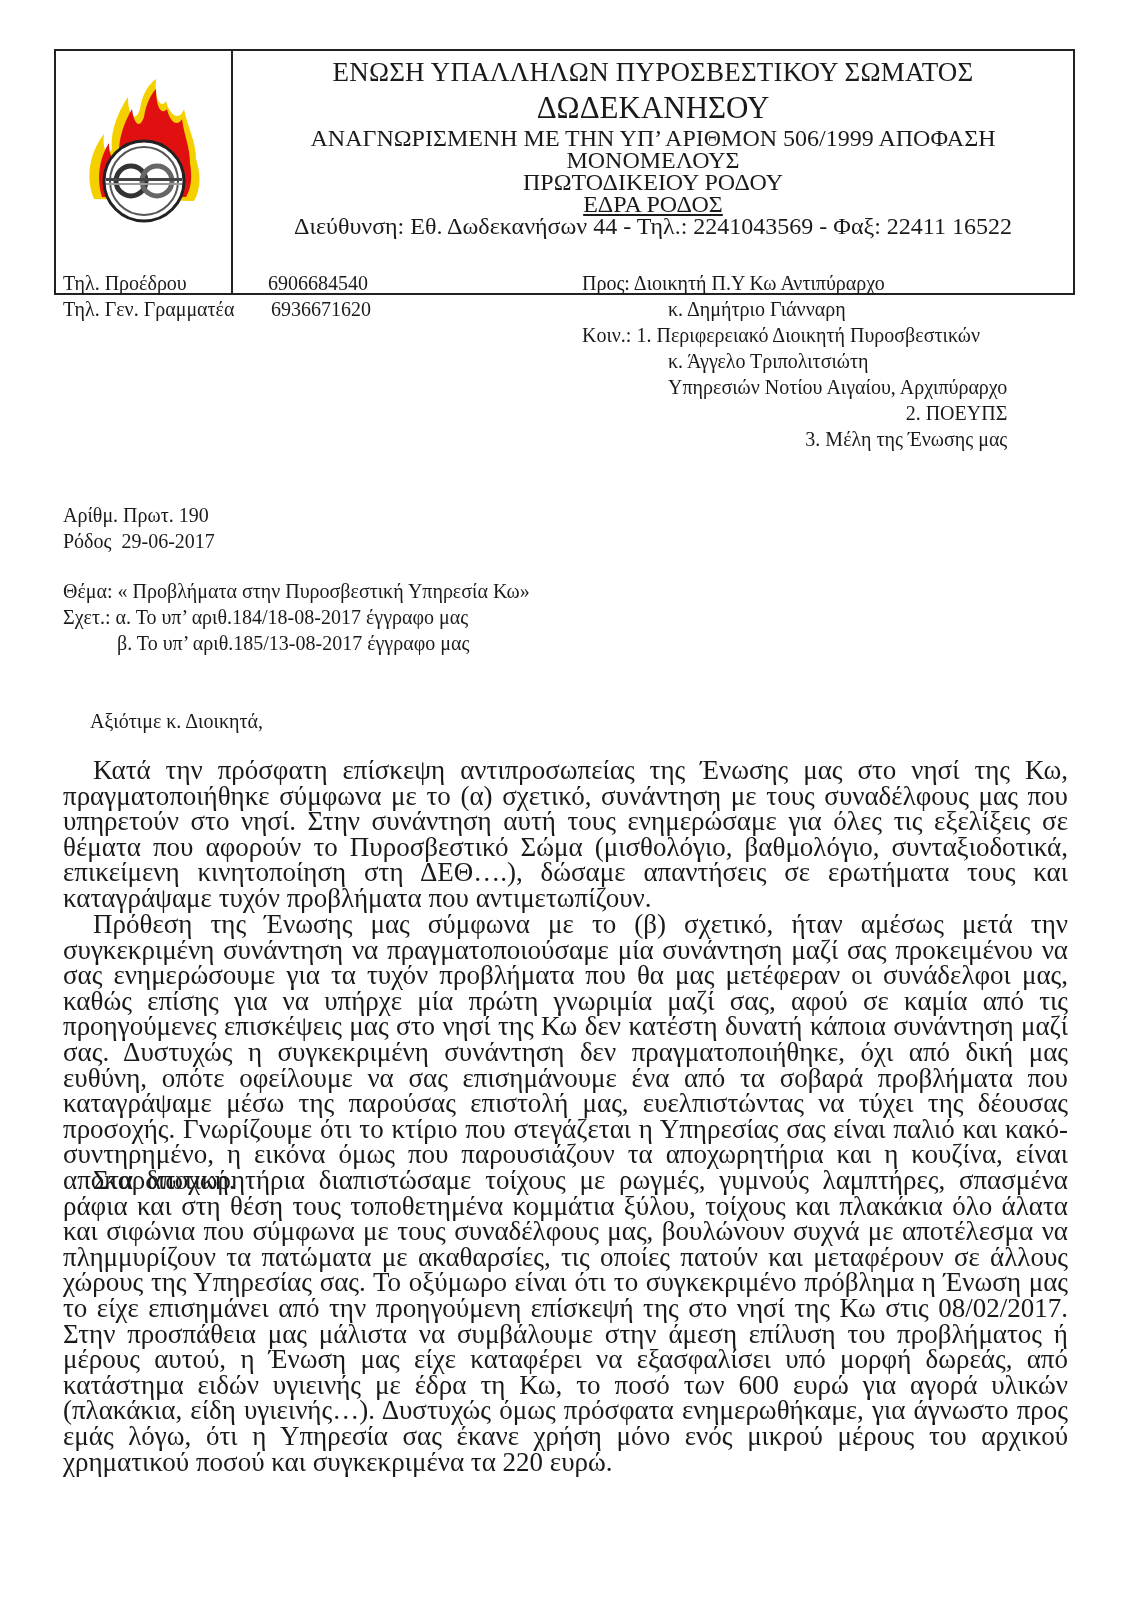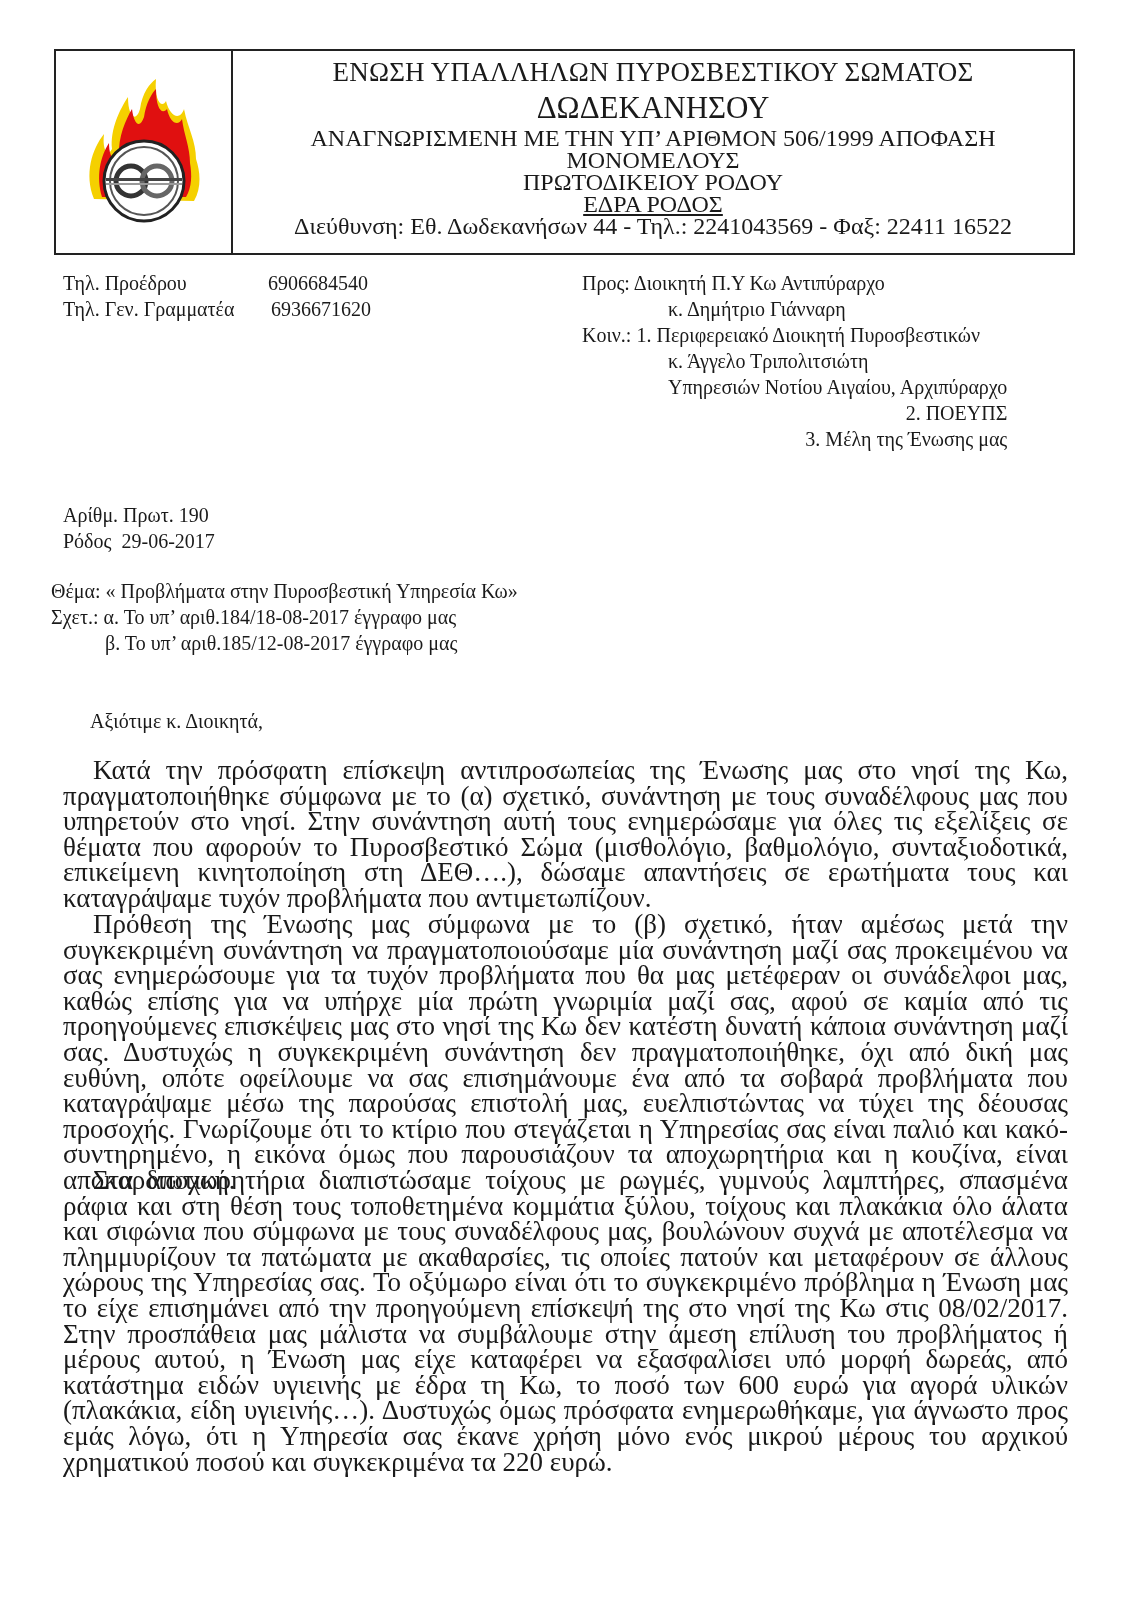--- a/index.html
+++ b/index.html
@@ -2,21 +2,21 @@
 <html><head>
   <meta charset="utf-8">
   <style>
     html, body { margin: 0; padding: 0; background: #ffffff; }
     body {
       width: 1131px; height: 1600px; position: relative; overflow: hidden;
       font-family: "Liberation Serif", "DejaVu Serif", serif;
       color: #1a1a1a;
     }
     .letterhead {
-      position: absolute; left: 54px; top: 49px; width: 1021px; height: 206px;
+      position: absolute; left: 54px; top: 49px; width: 1021px; height: 246px;
       border: 2px solid #222; box-sizing: border-box; display: flex;
     }
     .logo-cell {
       width: 175px; border-right: 2px solid #222; position: relative;
     }
     .logo-cell svg { position: absolute; left: 28px; top: 28px; }
     .head-text { flex: 1; text-align: center; padding-top: 4px; }
     .org-title { font-size: 27px; line-height: 34px; letter-spacing: 0.2px; }
     .org-region { font-size: 31px; line-height: 38px; }
     .small-line { font-size: 24px; line-height: 22px; }
@@ -28,21 +28,21 @@
     .phones .row { display: flex; }
     .phones .lbl1 { width: 205px; }
     .phones .lbl2 { width: 208px; }
 
     .recipients { left: 582px; top: 270px; }
     .recipients .indent1 { padding-left: 86px; }
     .recipients .indent2 { padding-left: 86px; }
     .recipients .indent3 { padding-left: 67px; text-align: right; }
 
     .meta { left: 63px; top: 502px; }
-    .subject { left: 51px; top: 578px; }
+    .subject { left: 63px; top: 578px; }
     .subject .ref-b { padding-left: 54px; }
 
     .salutation { left: 90px; top: 708px; }
 
     .body-wrap {
       position: absolute; left: 63px; width: 1005px;
       font-size: 27px; line-height: 25.6px; text-align: justify;
     }
     .body-wrap p { margin: 0; text-indent: 30px; }
     .p1 { top: 758px; }
@@ -99,21 +99,21 @@
 </div>
 
 <div class="abs meta">
   <div>Αρίθμ. Πρωτ. 190</div>
   <div style="white-space:pre">Ρόδος  29-06-2017</div>
 </div>
 
 <div class="abs subject">
   <div>Θέμα: « Προβλήματα στην Πυροσβεστική Υπηρεσία Κω»</div>
   <div>Σχετ.: α. Το υπ’ αριθ.184/18-08-2017 έγγραφο μας</div>
-  <div class="ref-b">β. Το υπ’ αριθ.185/12-08-2017 έγγραφο μας</div>
+  <div class="ref-b">β. Το υπ’ αριθ.185/13-08-2017 έγγραφο μας</div>
 </div>
 
 <div class="abs salutation">Αξιότιμε κ. Διοικητά,</div>
 
 <div class="body-wrap p1">
   <p>Κατά την πρόσφατη επίσκεψη αντιπροσωπείας της Ένωσης μας στο νησί της Κω, πραγματοποιήθηκε σύμφωνα με το (α) σχετικό, συνάντηση με τους συναδέλφους μας που υπηρετούν στο νησί. Στην συνάντηση αυτή τους ενημερώσαμε για όλες τις εξελίξεις σε θέματα που αφορούν το Πυροσβεστικό Σώμα (μισθολόγιο, βαθμολόγιο, συνταξιοδοτικά, επικείμενη κινητοποίηση στη ΔΕΘ….), δώσαμε απαντήσεις σε ερωτήματα τους και καταγράψαμε τυχόν προβλήματα που  αντιμετωπίζουν.</p>
 </div>
 <div class="body-wrap p2">
   <p>Πρόθεση της Ένωσης μας σύμφωνα με το (β) σχετικό, ήταν αμέσως μετά την συγκεκριμένη συνάντηση να πραγματοποιούσαμε μία συνάντηση μαζί σας προκειμένου να σας ενημερώσουμε για τα τυχόν προβλήματα που θα μας μετέφεραν οι συνάδελφοι μας, καθώς επίσης για να υπήρχε μία πρώτη γνωριμία μαζί σας, αφού σε καμία από τις προηγούμενες επισκέψεις μας στο νησί της Κω δεν κατέστη δυνατή κάποια συνάντηση μαζί σας. Δυστυχώς η συγκεκριμένη συνάντηση δεν πραγματοποιήθηκε, όχι από δική μας ευθύνη, οπότε οφείλουμε να σας επισημάνουμε ένα από τα σοβαρά προβλήματα που καταγράψαμε μέσω της παρούσας επιστολή μας, ευελπιστώντας να τύχει της δέουσας προσοχής. Γνωρίζουμε ότι το κτίριο που στεγάζεται η Υπηρεσίας σας είναι παλιό και κακό-συντηρημένο, η εικόνα όμως που παρουσιάζουν τα αποχωρητήρια και η κουζίνα, είναι αποκαρδιωτική.</p>
 </div>

